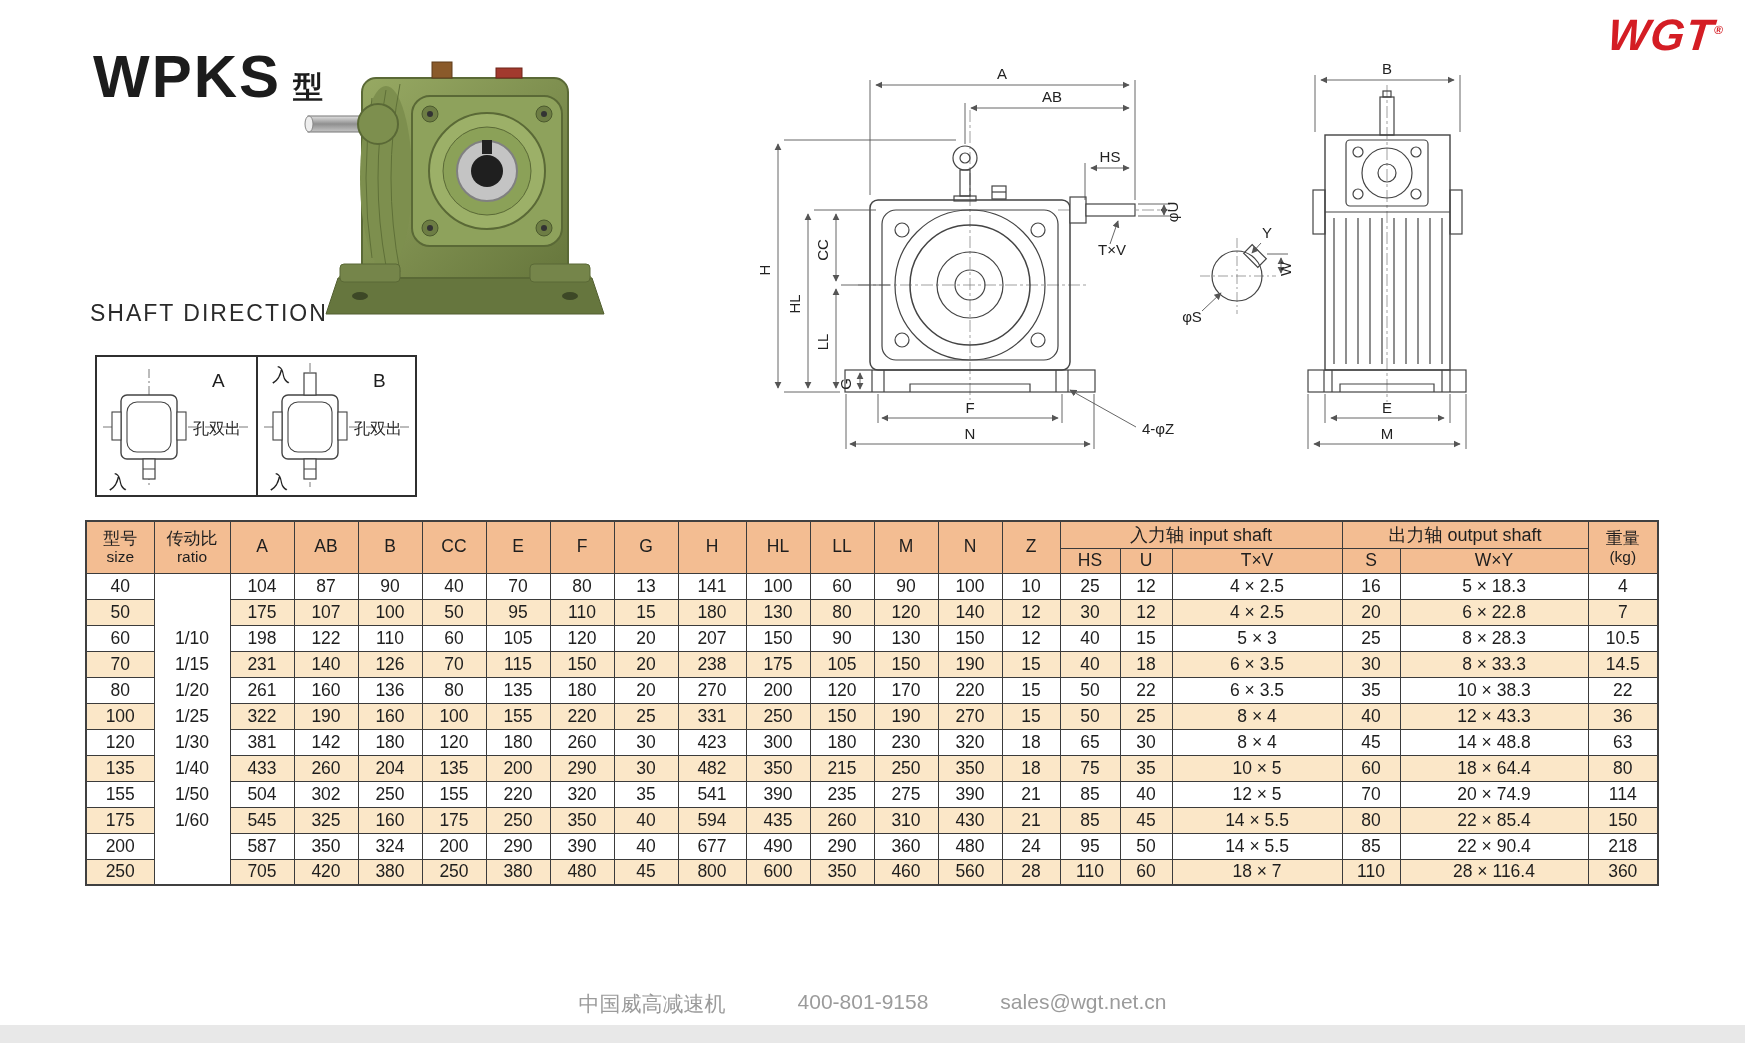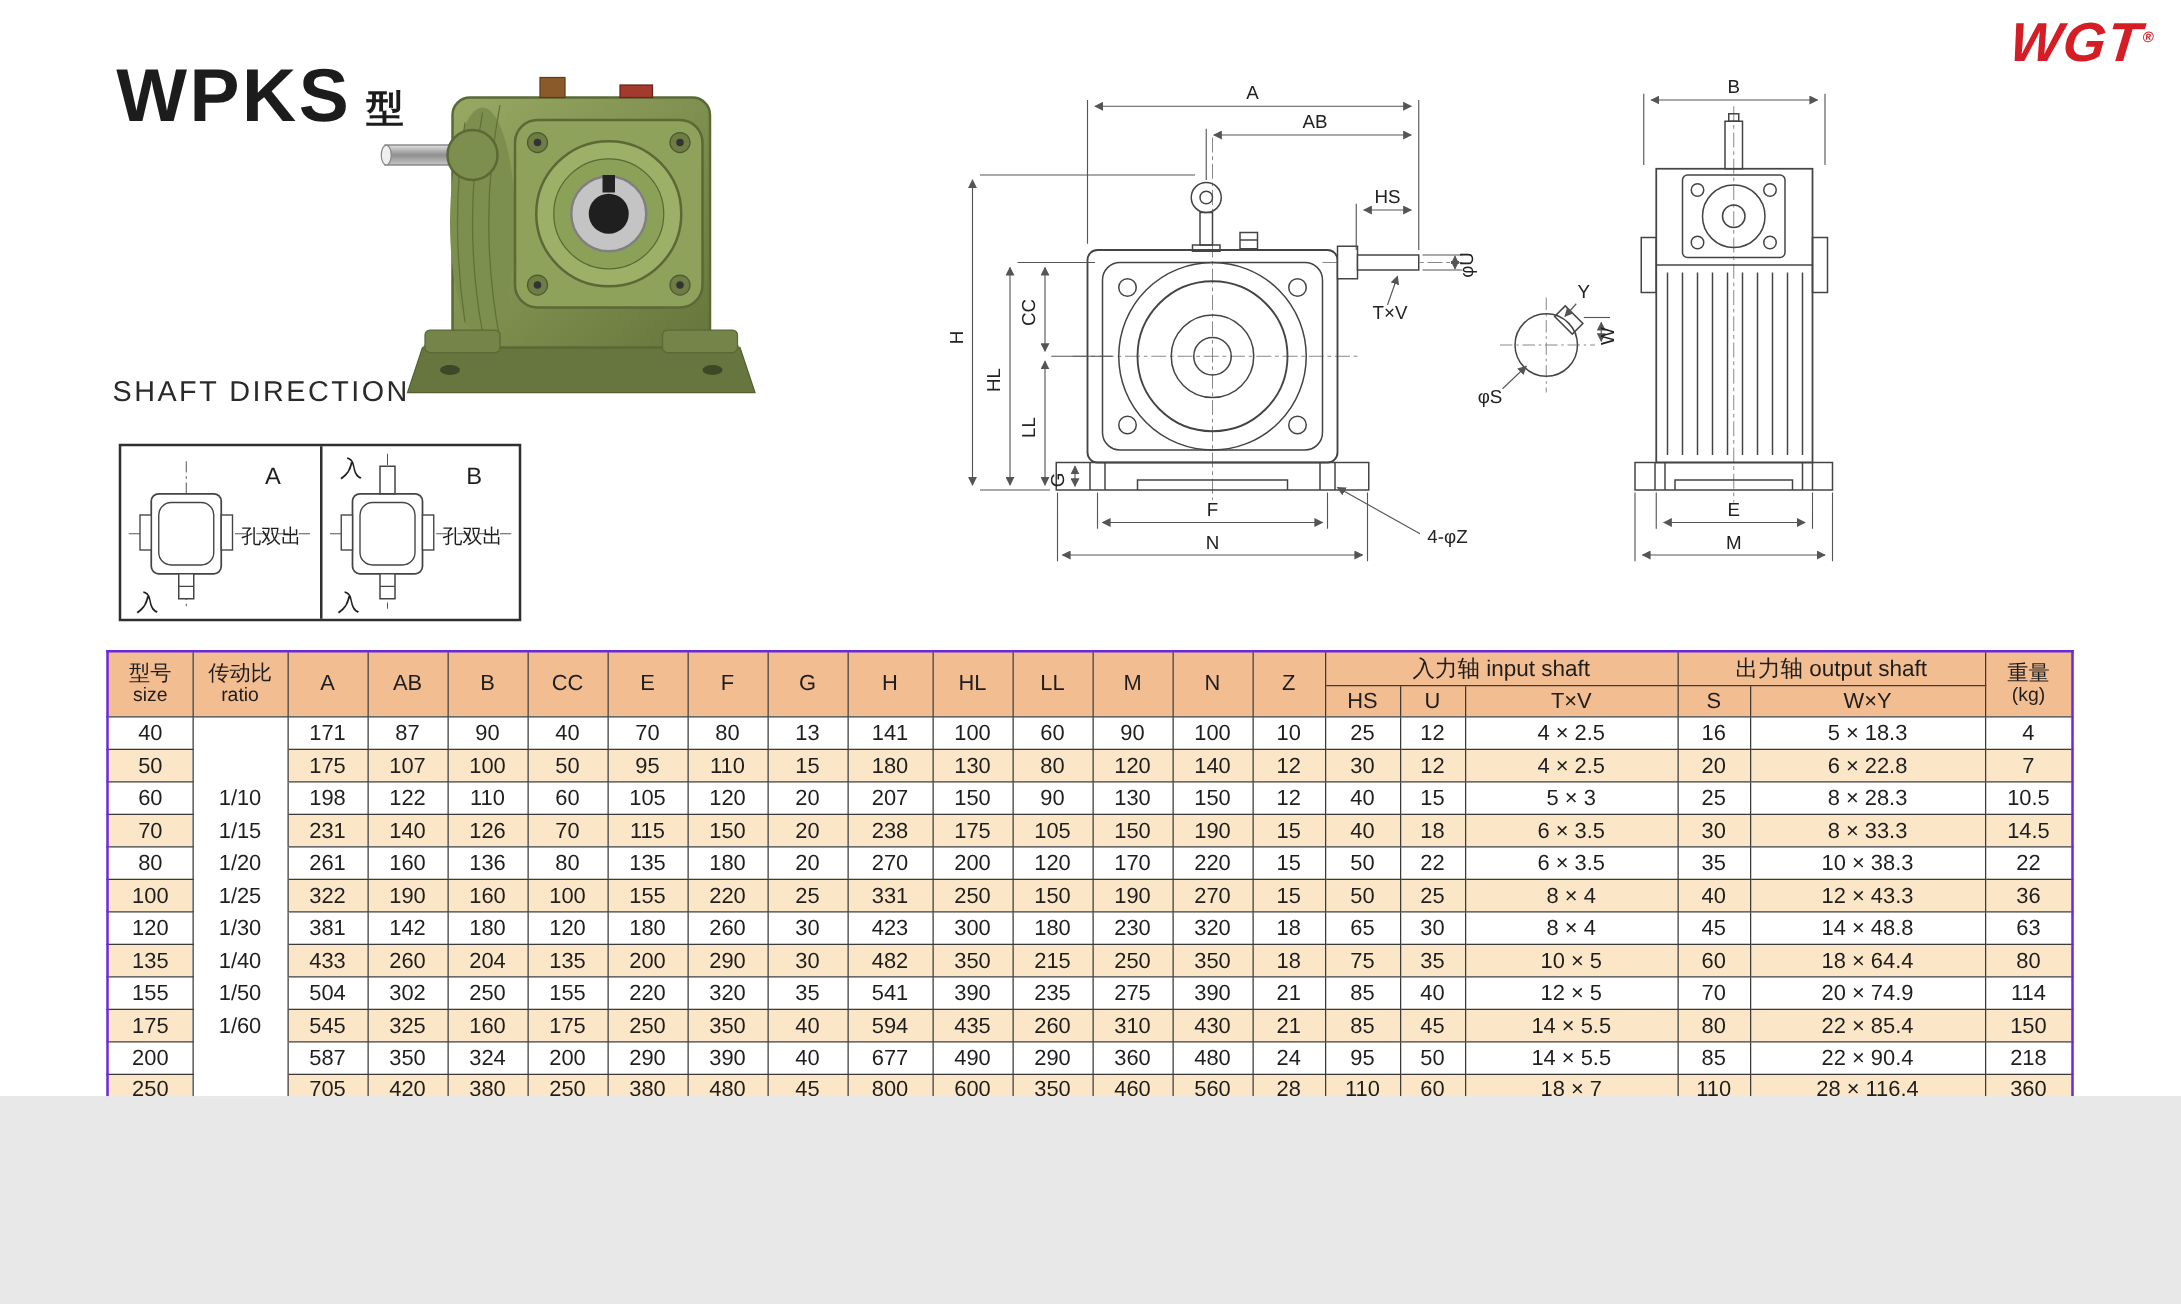--- a/index.html
+++ b/index.html
@@ -1,17 +1,17 @@
 <!DOCTYPE html>
 <html><head>
 <meta charset="utf-8">
 <style>
   * { margin:0; padding:0; box-sizing:border-box; }
   body { background:#e8e8e8; font-family:"Liberation Sans", sans-serif; }
-  .page { position:relative; width:1745px; height:877px; background:#ffffff; overflow:hidden; margin:0 auto; }
+  .page { position:relative; width:1745px; height:1025px; background:#ffffff; overflow:hidden; margin:0 auto; }
 
   
   .title { position:absolute; left:93px; top:42px; color:#1c1c1c; }
   .title .t1 { font-size:60px; font-weight:bold; letter-spacing:2px; }
   .title .t2 { font-size:30px; font-weight:bold; margin-left:12px; }
 
   
   .logo { position:absolute; right:22px; top:10px; color:#d41d24; font-weight:bold; font-style:italic; font-size:44px; letter-spacing:1px; transform:skewX(-6deg); }
   .logo sup { font-size:12px; font-style:normal; vertical-align:super; }
 
@@ -26,21 +26,21 @@
   .sd-panel + .sd-panel { border-left:2px solid #2f2f2f; }
 
   
   .photo { position:absolute; left:300px; top:28px; width:330px; height:300px; }
   .drawings { position:absolute; left:740px; top:40px; width:760px; height:445px; }
   svg text { font-family:"Liberation Sans", sans-serif; }
 
   
   table.spec { position:absolute; left:85px; top:520px; width:1572px; border-collapse:collapse; table-layout:fixed; font-size:17.5px; color:#1e1e1e; }
   table.spec, table.spec th, table.spec td { border:1px solid #3b3b3b; }
-  table.spec { border:2px solid #6d28d9;padding-left:13px; }
+  table.spec { border:2px solid #404040;padding-left:13px; }
   table.spec th { background:#f3bd92; font-weight:normal; text-align:center; vertical-align:middle; padding:1px 0; line-height:1.12; }
   table.spec thead tr:first-child th { height:27px; }
   table.spec thead tr:last-child th { height:25px; }
   table.spec td { text-align:center; vertical-align:middle; height:26px; background:#ffffff; }
   table.spec tr.alt td { background:#fbe7c8; }
   table.spec td.ratio-cell { background:#ffffff !important; border-top:none; border-bottom:none; }
   .h-cn { font-size:17px; }
   .h-en { font-size:15.5px; }
   .h-grp { font-size:18px; }
 
@@ -358,21 +358,21 @@
           <th>U</th>
           <th>T×V</th>
           <th>S</th>
           <th>W×Y</th>
         </tr>
       </thead>
       <tbody>
         <tr>
           <td>40</td>
           <td class="ratio-cell"></td>
-          <td>171</td>
+          <td>104</td>
           <td>87</td>
           <td>90</td>
           <td>40</td>
           <td>70</td>
           <td>80</td>
           <td>13</td>
           <td>141</td>
           <td>100</td>
           <td>60</td>
           <td>90</td>

